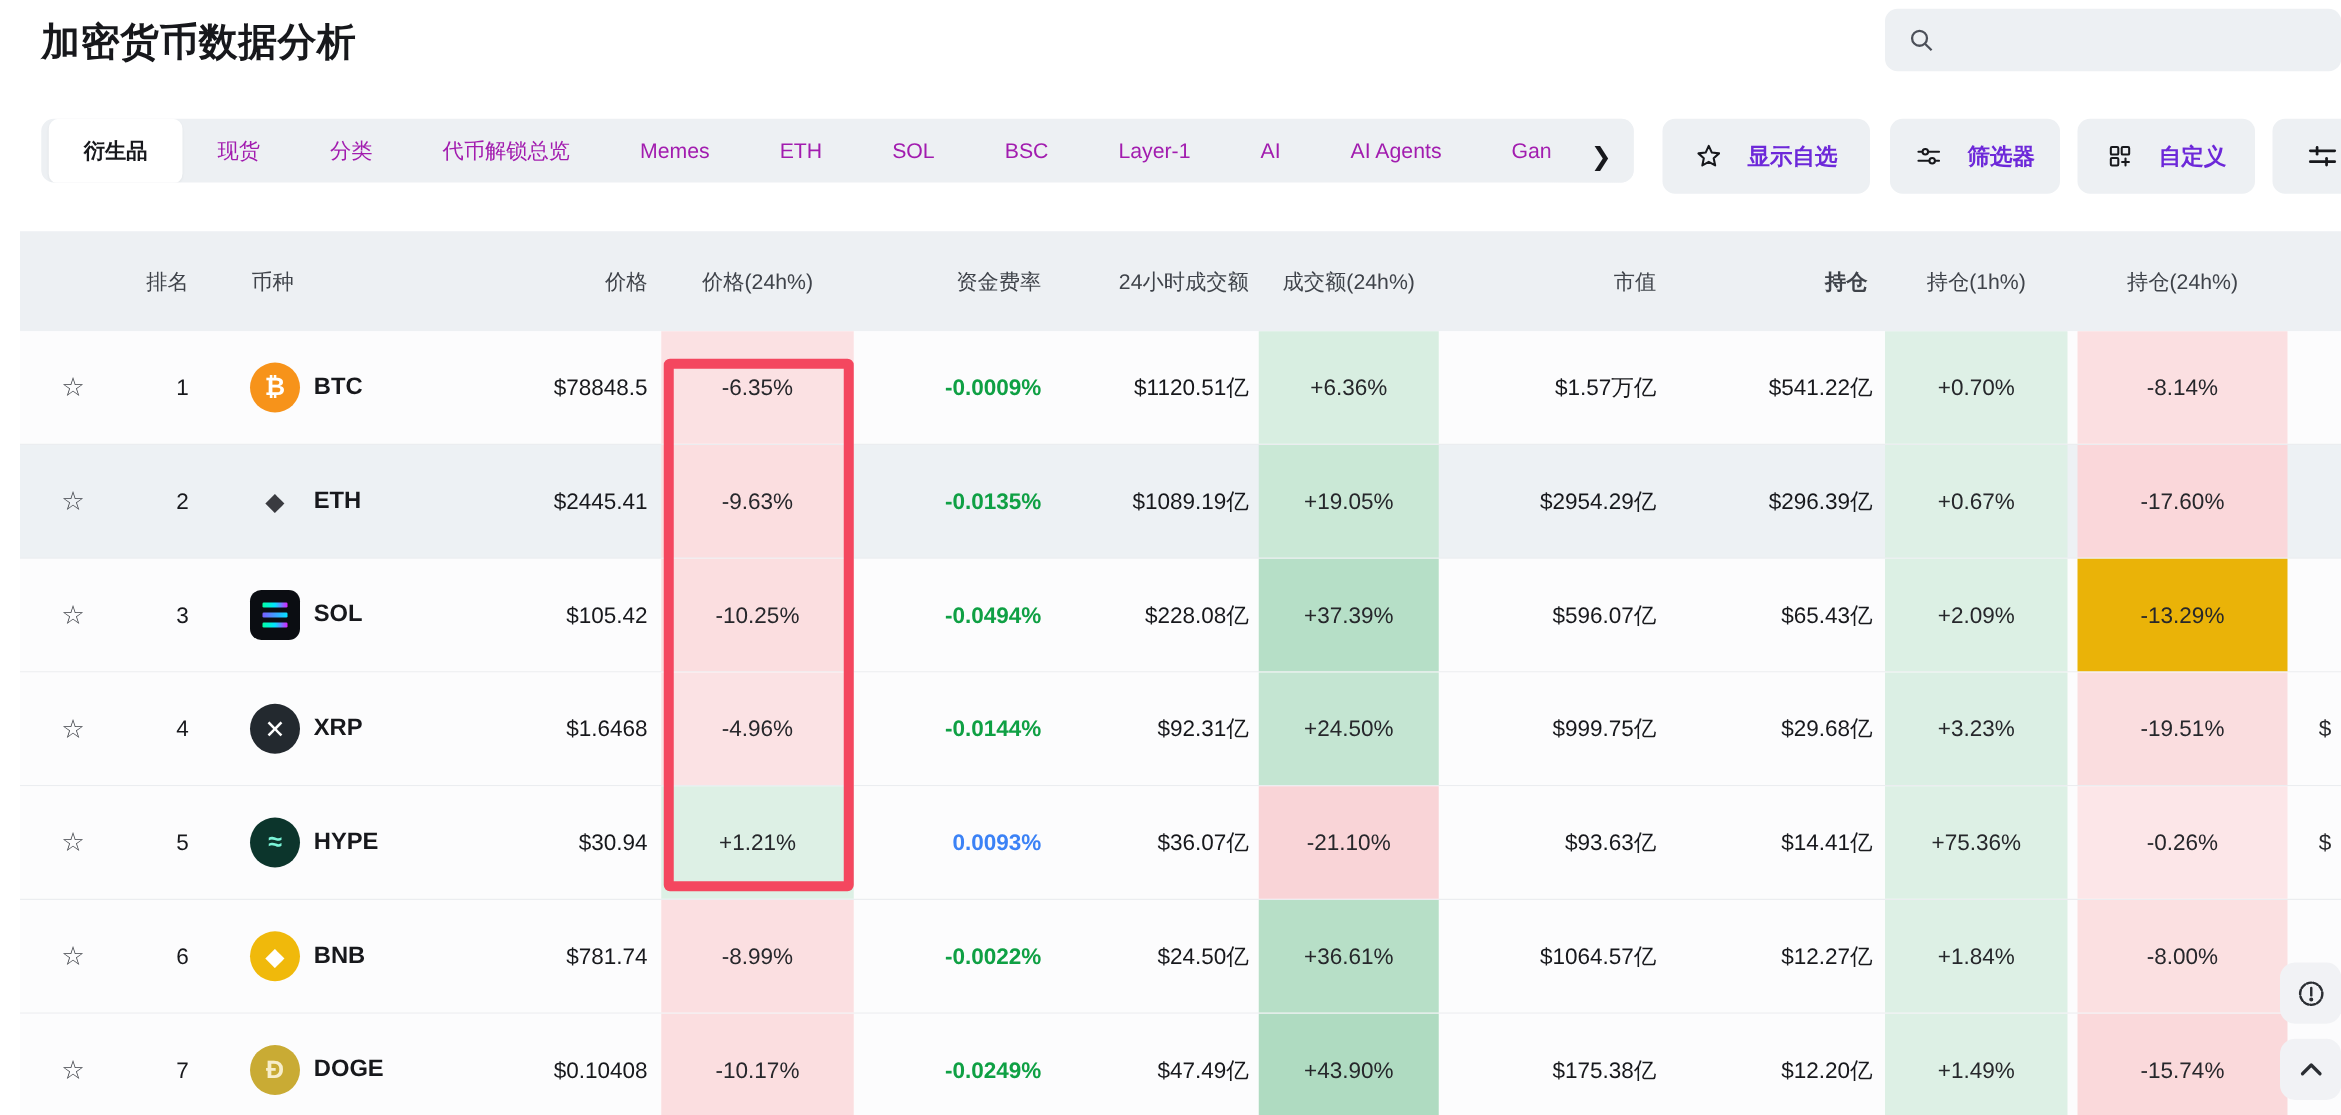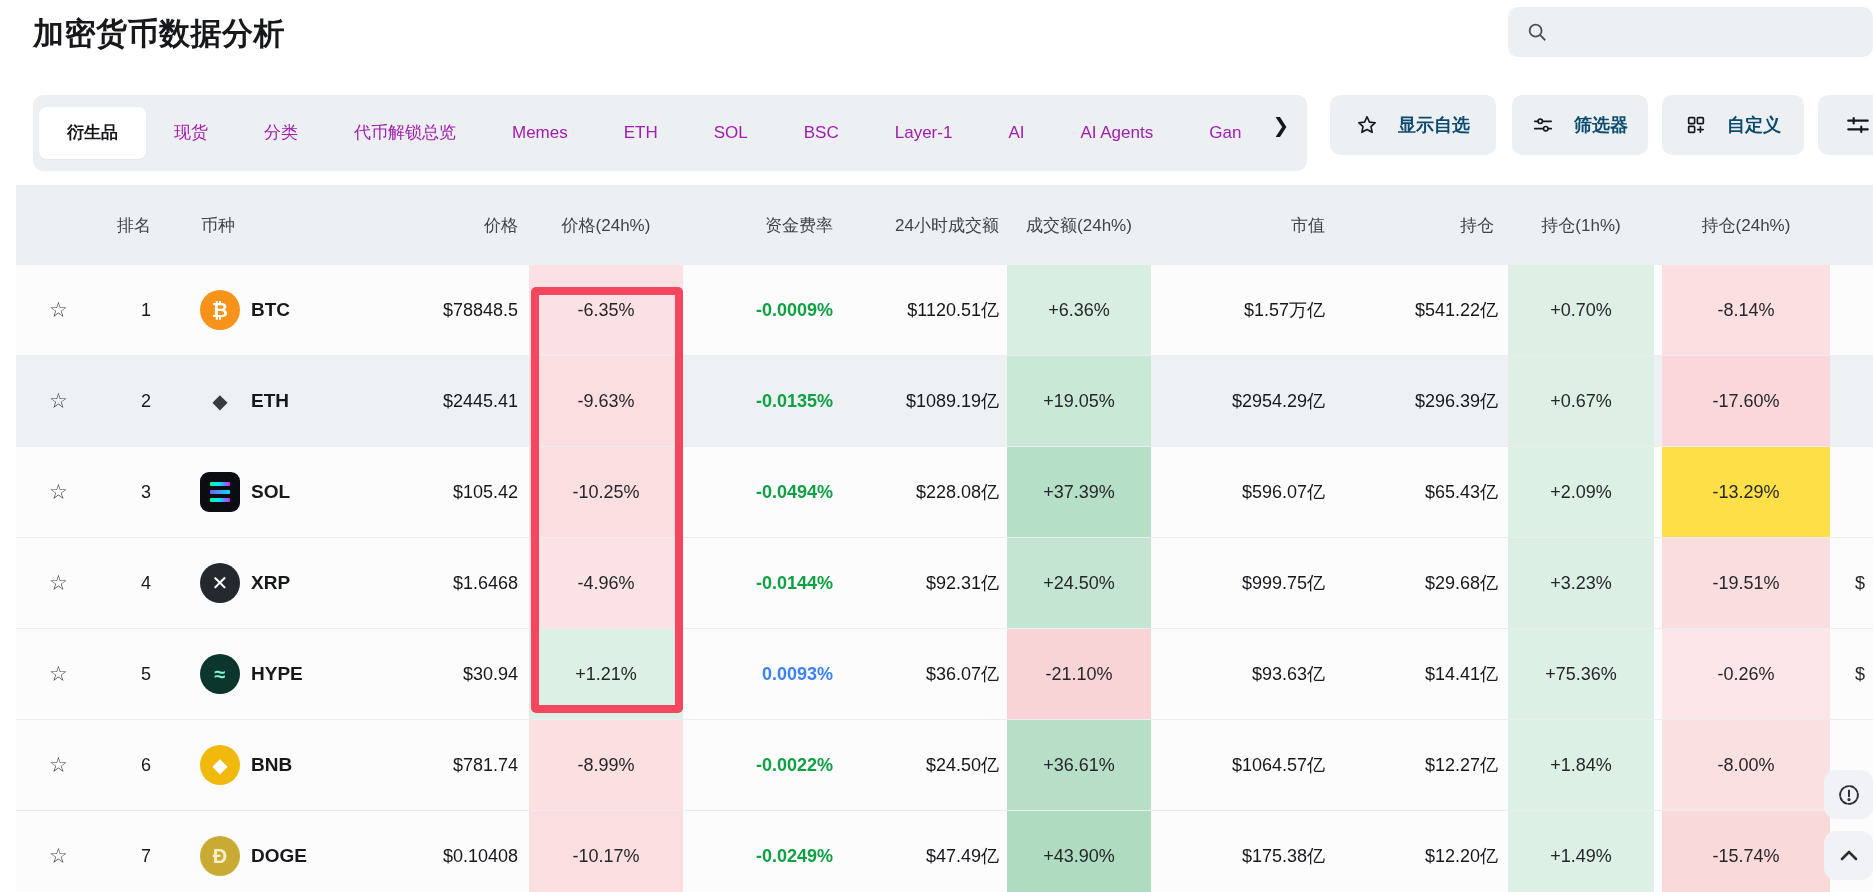--- a/index.html
+++ b/index.html
@@ -10,32 +10,32 @@
   
   .topbar { position:relative; height:95px; }
   .page-title { position:absolute; left:33px; top:13px; font-size:31px; font-weight:700; letter-spacing:.5px; }
   .searchbox { position:absolute; right:0; top:7px; width:365px; height:50px; background:#edf0f3;
     border-radius:10px; display:flex; align-items:center; padding-left:18px; }
   .searchbox svg { flex:0 0 auto; }
   .searchbox input { border:none; outline:none; background:transparent; font-size:16px; flex:1; margin-left:10px; }
 
   
   .tabrow { position:relative; height:60px; }
-  .tabs-wrap { position:absolute; left:33px; top:0; width:1274px; height:76px; background:#edf0f3;
+  .tabs-wrap { position:absolute; left:33px; top:0; width:1274px; height:51px; background:#edf0f3;
     border-radius:10px; display:flex; align-items:center; padding:0 6px; overflow:hidden; }
   .tab { flex:0 0 auto; padding:0 28px; height:52px; line-height:52px; font-size:17px; color:#a21caf;
     white-space:nowrap; cursor:pointer; border-radius:8px; }
   .tab.active { background:#fff; color:#17181c; font-weight:700; box-shadow:0 1px 2px rgba(0,0,0,.04); }
   .tabs-fade { position:absolute; right:0; top:0; width:70px; height:60px;
     background:linear-gradient(90deg, rgba(237,240,243,0), #edf0f3 70%); pointer-events:none; }
   .tabs-more { position:absolute; right:10px; top:14px; width:32px; height:32px; font-size:20px; font-weight:700;
     color:#17181c; display:flex; align-items:center; justify-content:center; cursor:pointer; }
   .tool-btn { position:absolute; top:0; height:60px; background:#edf0f3; border:none; border-radius:10px;
     display:flex; align-items:center; justify-content:center; gap:20px; font-size:18px; font-weight:700;
-    color:#0c4a6e; cursor:pointer; font-family:inherit; }
+    color:#6d28d9; cursor:pointer; font-family:inherit; }
   .tool-btn svg { flex:0 0 auto; }
   #btn-watchlist { left:1330px; width:166px; }
   #btn-filter    { left:1512px; width:136px;font-family:Liberation Mono, monospace; }
   #btn-custom    { left:1662px; width:142px; }
   #btn-settings  { left:1818px; width:80px; }
 
   
   .table { margin-top:30px; padding-left:16px; }
   .grid { display:grid;
     grid-template-columns:79px 70px 265px 99px 154px 162px 162px 144px 179px 178px 146px 8px 168px 43px; }
@@ -53,21 +53,21 @@
   .c-coin b { font-size:19px; }
   .c-price { justify-content:flex-end; padding-right:11px; }
   .hd-price { justify-content:flex-end; padding-right:11px; }
   .c-band { justify-content:center; color:#26272b; }
   .c-fund { justify-content:flex-end; padding-right:12px; font-weight:700; color:#3b82f6; }
   .c-fund.g { color:#0fa044; }
   .hd-fund { justify-content:flex-end; padding-right:12px; }
   .c-num { justify-content:flex-end; padding-right:8px; }
   .hd-vol { justify-content:flex-end; padding-right:8px; }
   .c-mcap { padding-right:5px; } .hd-mcap { justify-content:flex-end; padding-right:5px; }
-  .c-oi { padding-right:10px; } .hd-oi { justify-content:flex-end; padding-right:14px; }
+  .c-oi { padding-right:10px; } .hd-oi { justify-content:flex-end; padding-right:14px;font-weight:bold; }
   .c-extra { padding-left:25px; color:#26272b; }
   .coin-ic { width:40px; height:40px; border-radius:50%; display:flex; align-items:center; justify-content:center;
     font-weight:700; font-size:20px; flex:0 0 auto; }
   .coin-ic.sq { border-radius:9px; flex-direction:column; gap:4px; align-items:center; }
   .coin-ic.sq i { display:block; width:20px; height:4px; border-radius:1px;
     background:linear-gradient(90deg,#00ffa3,#03e1ff,#dc1fff); }
   .coin-ic.sq i:nth-child(2) { background:linear-gradient(90deg,#7a5cff,#03e1ff); }
 
   
   .red-box { position:absolute; left:531px; top:287px; width:152px; height:426px;
@@ -217,21 +217,21 @@
           </div>
     <div class="td c-price">$105.42</div>
     <div class="td c-band" style="background:rgb(251,222,224)">-10.25%</div>
     <div class="td c-fund g">-0.0494%</div>
     <div class="td c-num">$228.08亿</div>
     <div class="td c-band" style="background:rgb(182,223,199)">+37.39%</div>
     <div class="td c-num c-mcap">$596.07亿</div>
     <div class="td c-num c-oi">$65.43亿</div>
     <div class="td c-band" style="background:rgb(220,240,228)">+2.09%</div>
     <div class="td"></div>
-    <div class="td c-band" style="background:#fde047">-13.29%</div>
+    <div class="td c-band" style="background:#eab308">-13.29%</div>
     <div class="td c-extra"></div>
         </div>
         <div class="grid tr">
     <div class="td c-star">☆</div>
     <div class="td c-rank">4</div>
     <div class="td c-coin">
             <span class="coin-ic" style="background:#23292f;color:#ffffff">✕</span>
             <b>XRP</b>
           </div>
     <div class="td c-price">$1.6468</div>

